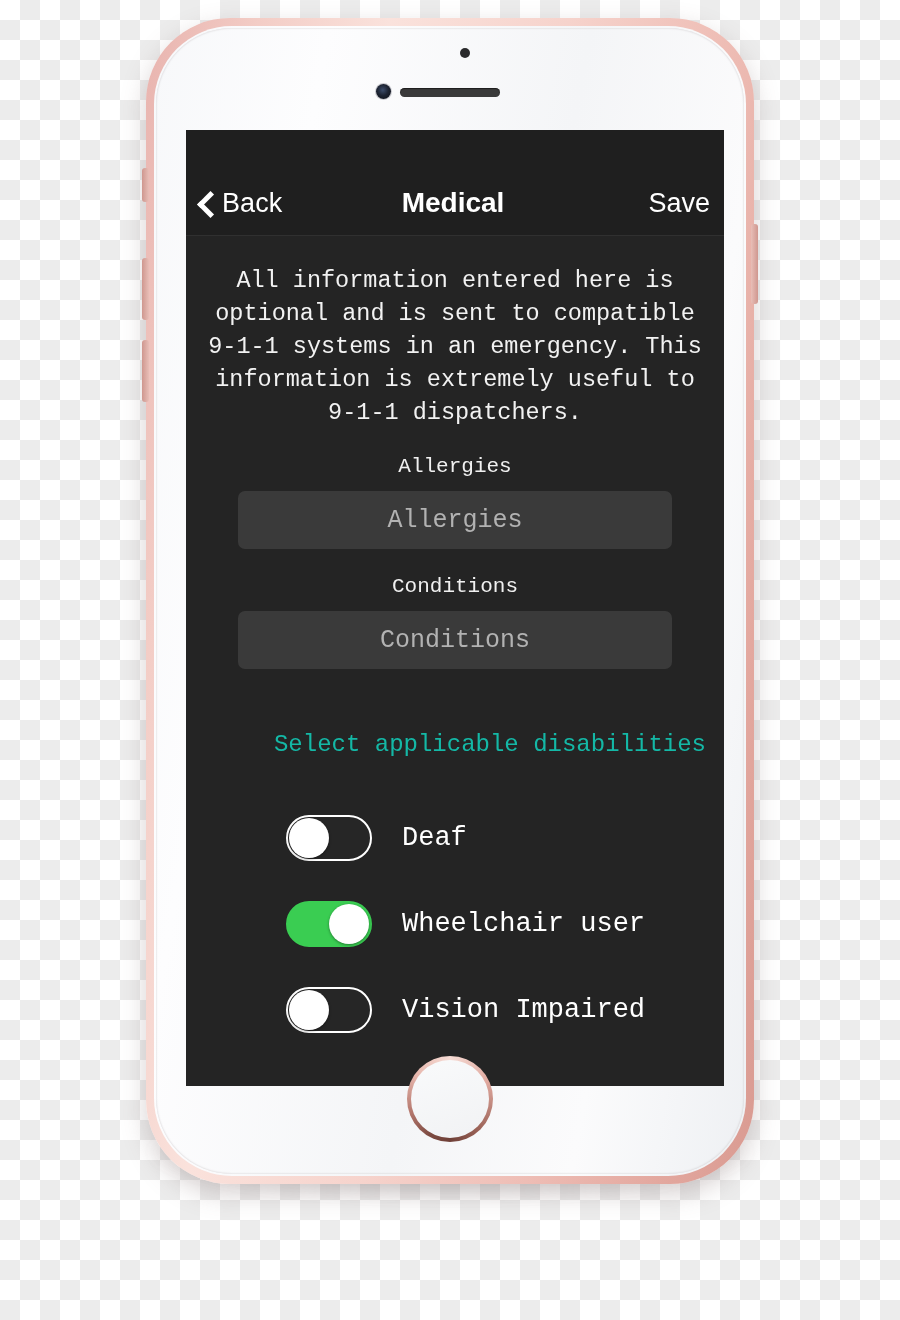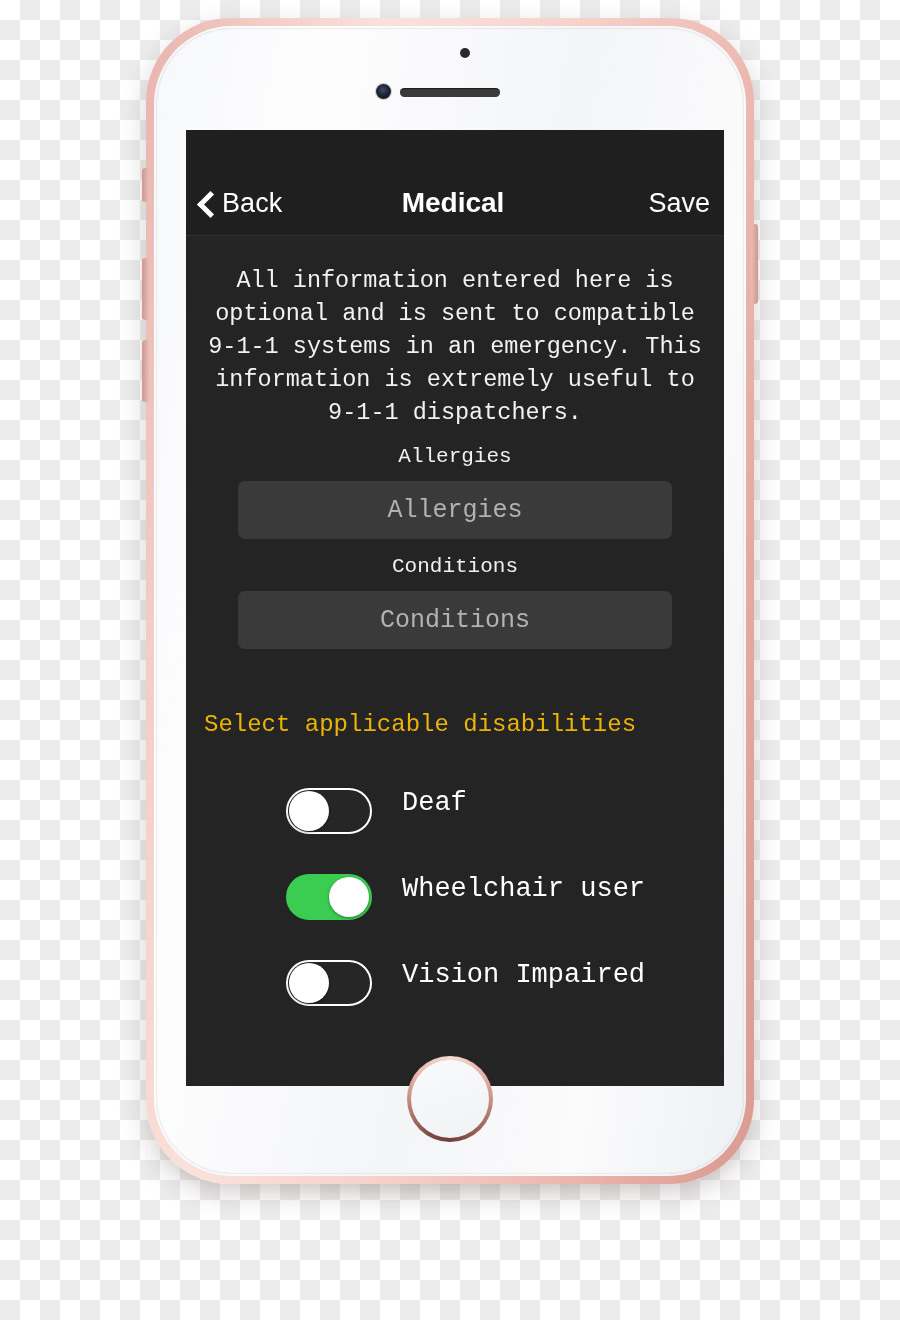--- a/index.html
+++ b/index.html
@@ -137,44 +137,44 @@
 
   
   .content{ padding:0 18px;font-family:Liberation Mono, monospace; }
   .intro{
     margin-top:28px;
     color:#f2f2f2;
     font-size:23.5px;
     line-height:33px;
     text-align:center;
   }
-  .field-group{ margin-top:16px; }
+  .field-group{ margin-top:26px; }
   .field-label{
     text-align:center;
     color:#f0f0f0;
     font-size:21px;
     margin-bottom:13px;
   }
   .field-input{
     width:434px; margin:0 auto;
     height:58px; border-radius:7px;
     background:#3a3a3a;
     display:flex; align-items:center; justify-content:center;
     color:#b2b2b2; font-size:25px;
     cursor:text;
   }
   .section-title{
     margin-top:62px;
-    text-align:left;
-    color:#eab308;
+    text-align:right;
+    color:#14b8a6;
     font-size:24px;
   }
   .toggle-list{ margin-top:50px; padding-left:82px; }
   .toggle-row{
-    display:flex; align-items:flex-start;
+    display:flex; align-items:center;
     height:60px; margin-bottom:26px;
   }
   .toggle{
     width:86px; height:46px; border-radius:23px;
     position:relative; flex:0 0 auto; cursor:pointer;
   }
   .toggle.off{
     background:#262626;
     border:2px solid #ffffff;
   }

